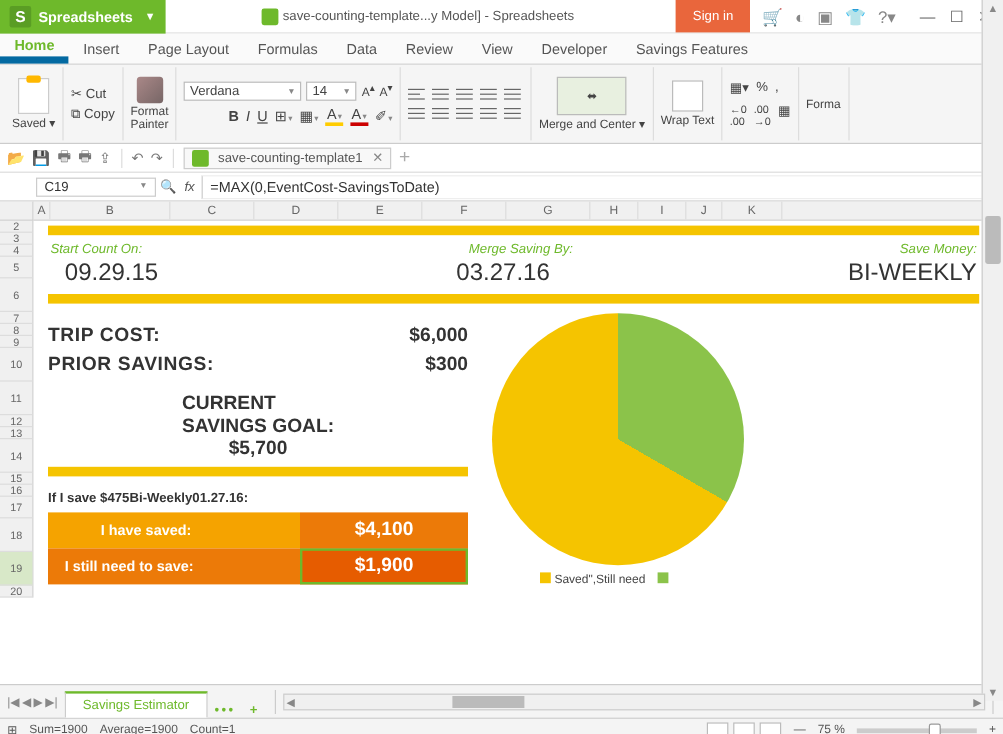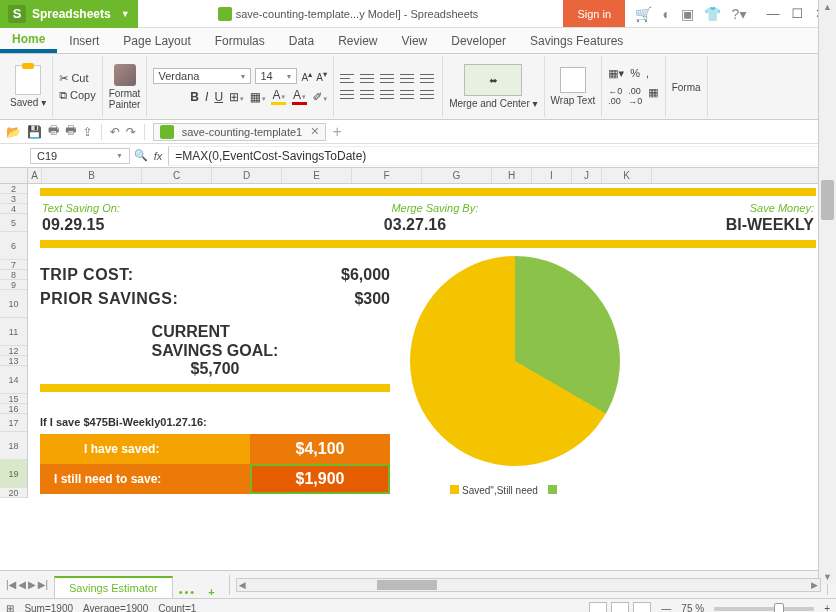--- a/index.html
+++ b/index.html
@@ -10,21 +10,21 @@
 .app-badge .dd { margin-left: 10px; font-size: 9px; }
 .doc-title { margin-left: 80px; color: #555; font-size: 11px; display: flex; align-items: center; }
 .doc-icon { width: 14px; height: 14px; background: #6eb92b; margin-right: 4px; border-radius: 2px; }
 .title-right { margin-left: auto; display: flex; align-items: center; height: 100%; }
 .signin { background: #e9663c; color: #fff; padding: 0 14px; height: 100%; display: flex; align-items: center; font-size: 11px; }
 .title-icons { display: flex; gap: 10px; padding: 0 10px; color: #888; font-size: 14px; }
 .title-icons span { cursor: default; }
 .win-btns { display: flex; gap: 12px; padding: 0 10px; color: #666; font-size: 13px; }
 .menubar { height: 26px; display: flex; align-items: center; border-bottom: 1px solid #ccc; background: #fafafa; }
 .menubar span { padding: 0 12px; height: 100%; display: flex; align-items: center; color: #555; font-size: 12px; }
-.menubar .active { color: #6eb92b; border-bottom: 4px solid #0369a1; font-weight: bold; }
+.menubar .active { color: #6eb92b; border-bottom: 6px solid #0369a1; font-weight: bold; }
 .ribbon { height: 66px; background: #f5f5f5; border-bottom: 1px solid #ccc; display: flex; align-items: center; padding: 2px 4px; gap: 0; }
 .rgroup { display: flex; flex-direction: column; align-items: center; justify-content: center; padding: 0 6px; border-right: 1px solid #ddd; height: 100%; font-size: 10px; color: #444; }
 .paste-ico { width: 26px; height: 30px; background: #fff; border: 1px solid #ccc; position: relative; }
 .paste-ico::before { content:""; position:absolute; top:-3px; left:6px; width:12px; height:6px; background:#ffb800; border-radius:2px; }
 .rgroup .lbl { margin-top: 2px; }
 .cut-row { display: flex; align-items: center; gap: 3px; font-size: 11px; }
 .fmt-ico { width: 22px; height: 22px; background: linear-gradient(135deg,#a88 0%,#766 100%); border-radius: 3px; }
 .font-select { border: 1px solid #bbb; background: #fff; padding: 1px 4px; font-size: 11px; width: 98px; display: inline-flex; align-items: center; justify-content: space-between; }
 .size-select { border: 1px solid #bbb; background: #fff; padding: 1px 4px; font-size: 11px; width: 42px; display: inline-flex; align-items: center; justify-content: space-between; }
 .btnrow { display: flex; gap: 6px; margin-top: 4px; align-items: center; font-size: 12px; }
@@ -53,26 +53,26 @@
 .rowhdrs div { height: 10px; border-bottom: 1px solid #ddd; text-align: center; line-height: 10px; }
 .rowhdrs div.tall { height: 28px; line-height: 28px; }
 .rowhdrs div.med { height: 18px; line-height: 18px; }
 .rowhdrs div.sel { background: #d8e8c8; }
 .colhdrs { height: 16px; background: #f0f0f0; border-bottom: 1px solid #ccc; display: flex; font-size: 10px; color: #666; }
 .colhdrs div { border-right: 1px solid #ddd; text-align: center; line-height: 16px; }
 .sheet-body { position: relative; flex: 1; background: #fff; }
 .content { position: absolute; left: 12px; top: 4px; right: 20px; }
 .yellow-bar { height: 8px; background: #f5c400; }
 .top-labels { display: flex; justify-content: space-between; color: #6eb92b; font-size: 11px; font-style: italic; margin-top: 6px; padding: 0 2px; }
-.top-vals { display: flex; justify-content: space-between; font-weight: bold; font-size: 16px; color: #333; margin-top: 2px; padding: 0 2px; }
+.top-vals { display: flex; justify-content: space-between; font-weight: normal; font-size: 20px; color: #333; margin-top: 2px; padding: 0 2px; margin-left: 12px; }
 .row-line { display: flex; justify-content: space-between; font-weight: bold; font-size: 16px; color: #333; margin-top: 2px; }
 .row-line .lab { letter-spacing: 0.5px; }
 .goal-row { display: flex; justify-content: space-between; align-items: center; font-weight: bold; font-size: 16px; color: #333; margin: 14px 0 6px; flex-direction: column; }
 .goal-row .lab { line-height: 1.2; }
-.ifline { font-size: 11px; font-weight: bold; color: #333; margin: 24px 0 6px; }
+.ifline { font-size: 11px; font-weight: bold; color: #333; margin: 12px 0 6px; }
 .save-row { display: flex; height: 30px; color: #fff; font-weight: bold; }
 .save-row .lab { flex: 1; display: flex; align-items: center; padding-left: 14px; font-size: 12px; }
 .save-row .val { width: 140px; display: flex; align-items: center; justify-content: center; font-size: 16px; }
 .save-row.r1 .lab { background: #f5a300; padding-left: 44px; }
 .save-row.r1 .val { background: #ec7a08; }
 .save-row.r2 .lab { background: #ec7a08; }
 .save-row.r2 .val { background: #e65c00; border: 2px solid #6eb92b; }
 .two-col { display: flex; gap: 20px; }
 .two-col .left { width: 350px; }
 .two-col .right { flex: 1; position: relative; }
@@ -333,21 +333,21 @@
         <div style="width: 70px;">G</div>
         <div style="width: 40px;">H</div>
         <div style="width: 40px;">I</div>
         <div style="width: 30px;">J</div>
         <div style="width: 50px;">K</div>
       </div>
     <div class="sheet-body">
       <div class="content">
         <div class="yellow-bar"></div>
         <div class="top-labels">
-          <span>Text Saving On:</span>
+          <span>Start Count On:</span>
           <span>Merge Saving By:</span>
           <span>Save Money:</span>
         </div>
         <div class="top-vals">
           <span>09.29.15</span>
           <span>03.27.16</span>
           <span>BI-WEEKLY</span>
         </div>
         <div class="yellow-bar" style="margin-top:6px"></div>
         <div class="two-col">

